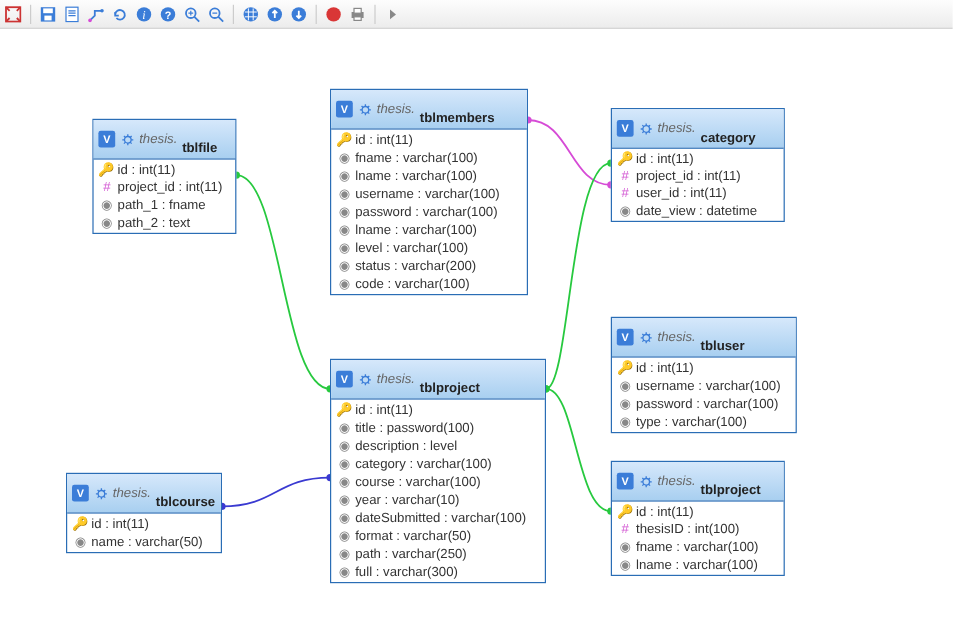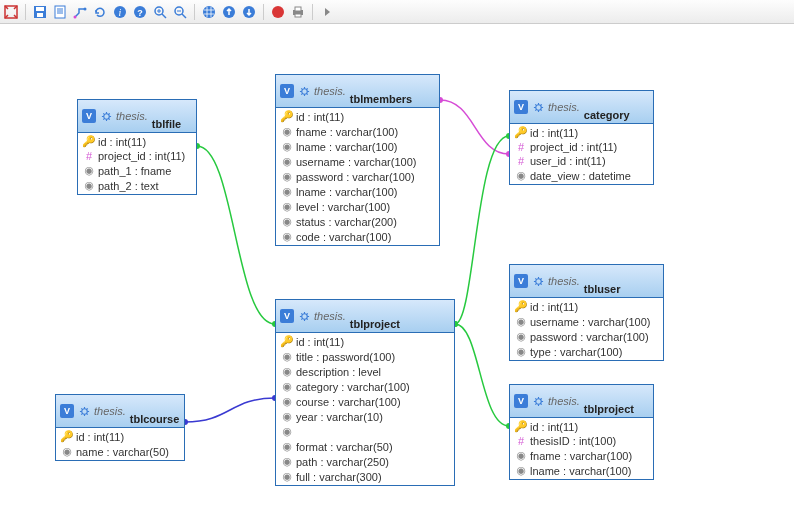--- a/index.html
+++ b/index.html
@@ -380,20 +380,21 @@
         <div class="col">
           <span class="ico txt">◉</span>
           <span>course : varchar(100)</span>
         </div>
         <div class="col">
           <span class="ico txt">◉</span>
           <span>year : varchar(10)</span>
         </div>
         <div class="col">
           <span class="ico txt">◉</span>
+          <span>dateSubmitted : varchar(100)</span>
         </div>
         <div class="col">
           <span class="ico txt">◉</span>
           <span>format : varchar(50)</span>
         </div>
         <div class="col">
           <span class="ico txt">◉</span>
           <span>path : varchar(250)</span>
         </div>
         <div class="col">

